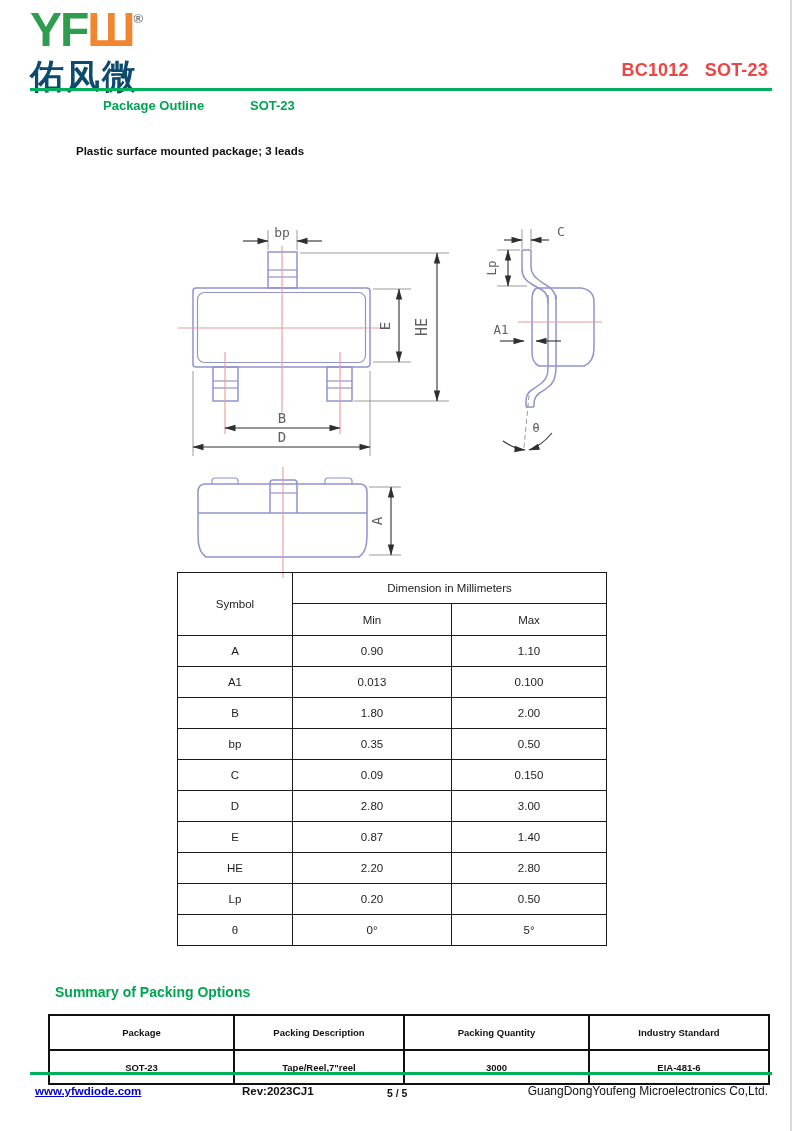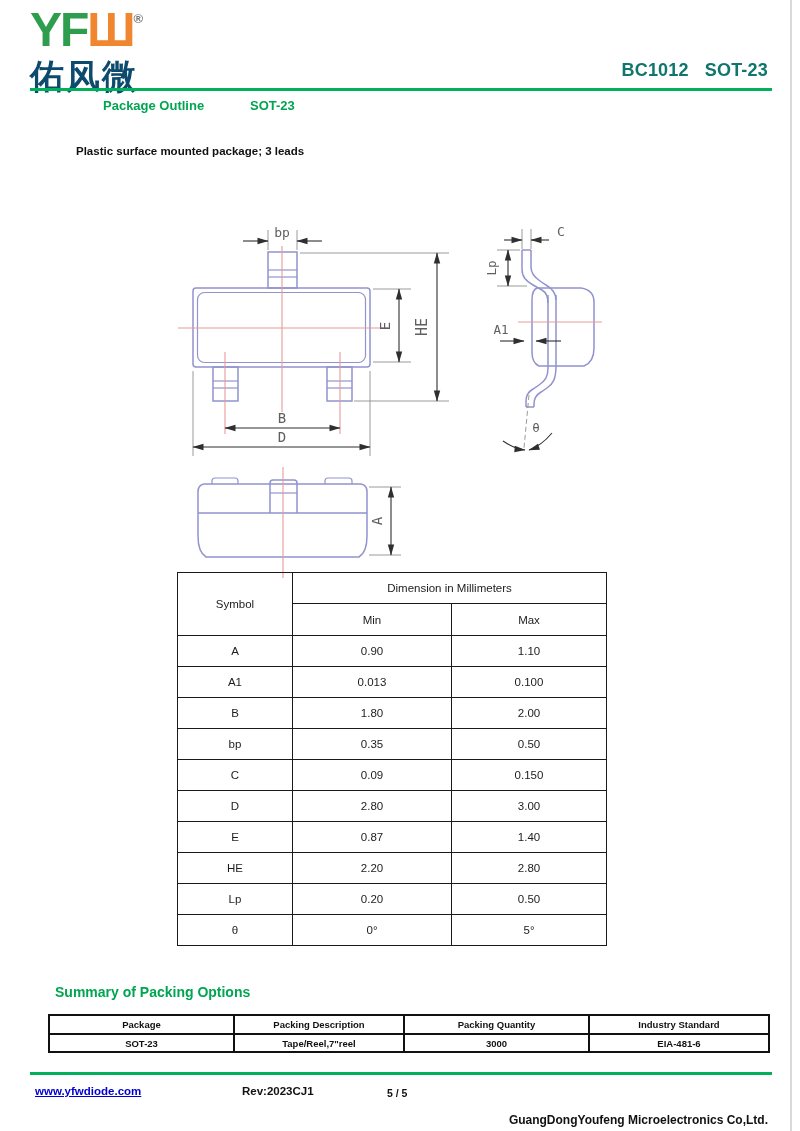--- a/index.html
+++ b/index.html
@@ -7,21 +7,21 @@
         font-family:"Liberation Sans",sans-serif;color:#111;}
   .page-edge{position:absolute;left:790px;top:0;width:2px;height:1131px;background:#d9d9d9;}
 
   
   .logo{position:absolute;left:30px;top:8px;}
   .logo-en{font-weight:bold;font-size:48px;line-height:0.9;letter-spacing:-2px;}
   .logo-en .g{color:#2e9e4e;margin-top:6px;}
   .logo-en .o{color:#f0862f;}
   .logo-reg{font-size:13px;color:#777;vertical-align:super;letter-spacing:0;font-weight:bold;position:relative;top:-6px;}
   .logo-cn{font-weight:bold;font-size:34px;line-height:1.05;letter-spacing:2px;color:#0c4a6e;margin-top:8px;}
-  .part-title{position:absolute;top:60px;right:32px;font-weight:bold;font-size:18px;color:#0f766e;letter-spacing:0.2px;}
+  .part-title{position:absolute;top:60px;right:32px;font-weight:bold;font-size:18px;color:#ef4444;letter-spacing:0.2px;}
   .part-title .gap{display:inline-block;width:16px;}
   .rule-green-top{position:absolute;left:30px;top:88px;width:742px;height:3px;background:#00b05a;}
   .sec-title{position:absolute;top:98px;font-weight:bold;font-size:13px;color:#00a551;}
   .sec-title.left{left:55px;margin-left:48px;}
   .sec-title.right{left:250px;}
   .description{position:absolute;left:76px;top:145px;font-weight:bold;font-size:11.5px;color:#111;}
 
   
   .drawing{position:absolute;left:150px;top:215px;}
   .drawing text{font-family:"DejaVu Sans Mono",monospace;fill:#5f5f5f;}
@@ -36,30 +36,30 @@
             font-size:11.5px;color:#1c1c1c;}
   .dimtable td{border:1.5px solid #1a1a1a;text-align:center;vertical-align:middle;padding:0;}
   .dimtable tr.hr1 td{height:30px;}
   .dimtable tr.hr2 td{height:31px;}
   .dimtable tr.dr td{height:30px;}
 
   
   .pack-title{position:absolute;left:55px;top:984px;font-weight:bold;font-size:14px;color:#00a551;text-align:center;}
   .packtable{position:absolute;left:48px;top:1014px;width:720px;border-collapse:collapse;table-layout:fixed;
              font-size:9.5px;font-weight:bold;color:#111;}
-  .packtable td{border:2px solid #111;text-align:center;vertical-align:middle;padding:0;}
+  .packtable td{border:2px solid #111;text-align:center;vertical-align:middle;padding:8px;}
   .packtable tr.ph td{height:17px;}
   .packtable tr.pd td{height:16px;}
 
   
   .rule-green-bottom{position:absolute;left:30px;top:1072px;width:742px;height:3px;background:#00b05a;}
   .f-link{position:absolute;left:35px;top:1085px;font-weight:bold;font-size:11.5px;color:#0000d4;text-decoration:underline;}
   .f-rev{position:absolute;left:242px;top:1085px;font-weight:bold;font-size:11.5px;color:#111;}
   .f-page{position:absolute;left:387px;top:1087px;font-weight:bold;font-size:10.5px;color:#111;}
-  .f-company{position:absolute;right:32px;top:1084px;font-weight:bold;font-size:12px;color:#111;margin-top:29px;}
+  .f-company{position:absolute;right:32px;top:1084px;font-weight:normal;font-size:12px;color:#111;}
 </style>
 </head>
 <body>
 
 <div class="page">
   <div class="page-edge"></div>
 
   <div class="logo">
     <div class="logo-en"><span class="g">YF</span><span class="o">Ш</span><span class="logo-reg">®</span></div>
     <div class="logo-cn">佑风微</div>

